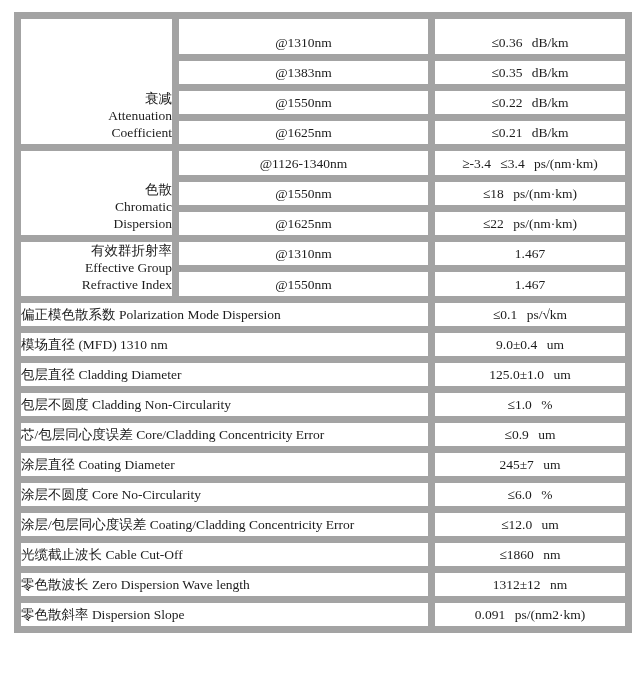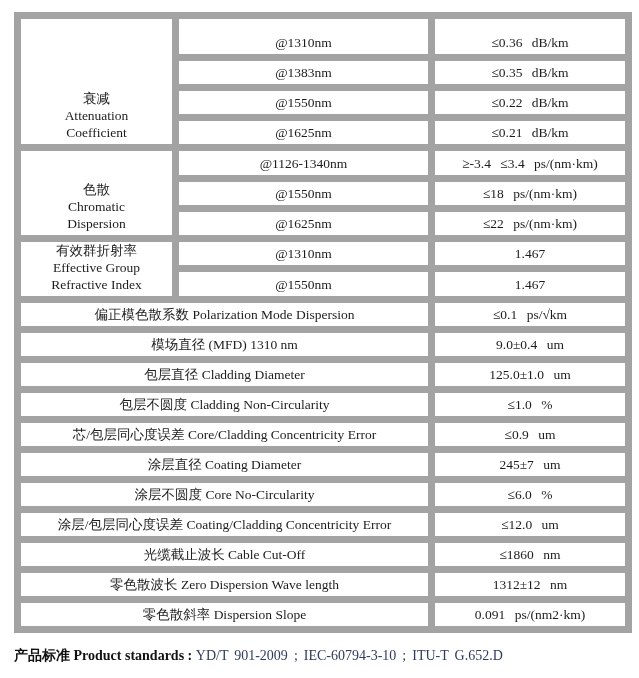--- a/index.html
+++ b/index.html
@@ -31,27 +31,27 @@
     border: 7px solid #a3a3a3;
     vertical-align: bottom;
     padding: 0 0 3px 0;
     font-size: 13.5px;
     line-height: 17px;
     overflow: hidden;
     white-space: nowrap;
   }
   td.group {
     vertical-align: middle;
-    text-align: center;
+    text-align: right;
     padding: 0 0 0 8px;
     line-height: 20px;
   }
   td.cond { text-align: center; }
   td.val  { text-align: center; word-spacing: 0.45em; }
-  td.lbl  { text-align: center; padding-left: 8px; }
+  td.lbl  { text-align: left; padding-left: 8px; }
   tr.h42 { height: 42px; }
   tr.h31 { height: 31px; }
   tr.h30 { height: 30px; }
   .footer {
     margin: 14px 0 0 14px;
     font-size: 14px;
     white-space: nowrap;
   }
   .footer .b {
     font-weight: bold;
@@ -169,18 +169,14 @@
         <td class="lbl" colspan="2">零色散波长 Zero Dispersion Wave length</td>
         <td class="val">1312±12 nm</td>
       </tr>
       <tr class="h30">
         <td class="lbl" colspan="2">零色散斜率 Dispersion Slope</td>
         <td class="val">0.091 ps/(nm2·km)</td>
       </tr>
     </tbody>
   </table>
 
-  <div class="footer">
-    <span class="b">产品标准 Product standards :</span>
-    <span class="std">YD/T 901-2009 ; IEC-60794-3-10 ; ITU-T G.652.D</span>
-  </div>
 
 </div>
 
 </body></html>

